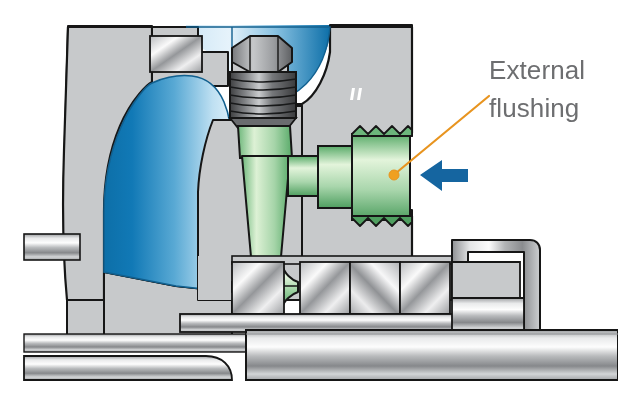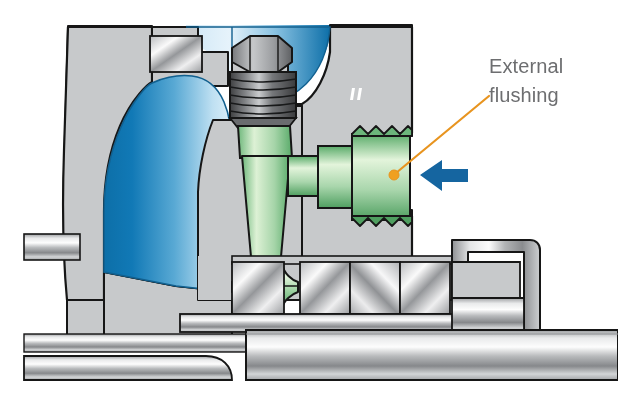--- a/index.html
+++ b/index.html
@@ -26,21 +26,21 @@
     width: 618px;
     height: 416px;
     display: block;
   }
   .callout-text {
     position: absolute;
     left: 489px;
     top: 52px;
     width: 128px;
     font-family: "Liberation Sans", sans-serif;
-    font-size: 20px;
+    font-size: 26px;
     line-height: 1.45;
     color: #6d6e70;
     letter-spacing: 0.1px;
     white-space: pre-line;
     user-select: none;
   }
 </style>
 </head>
 <body>
 

